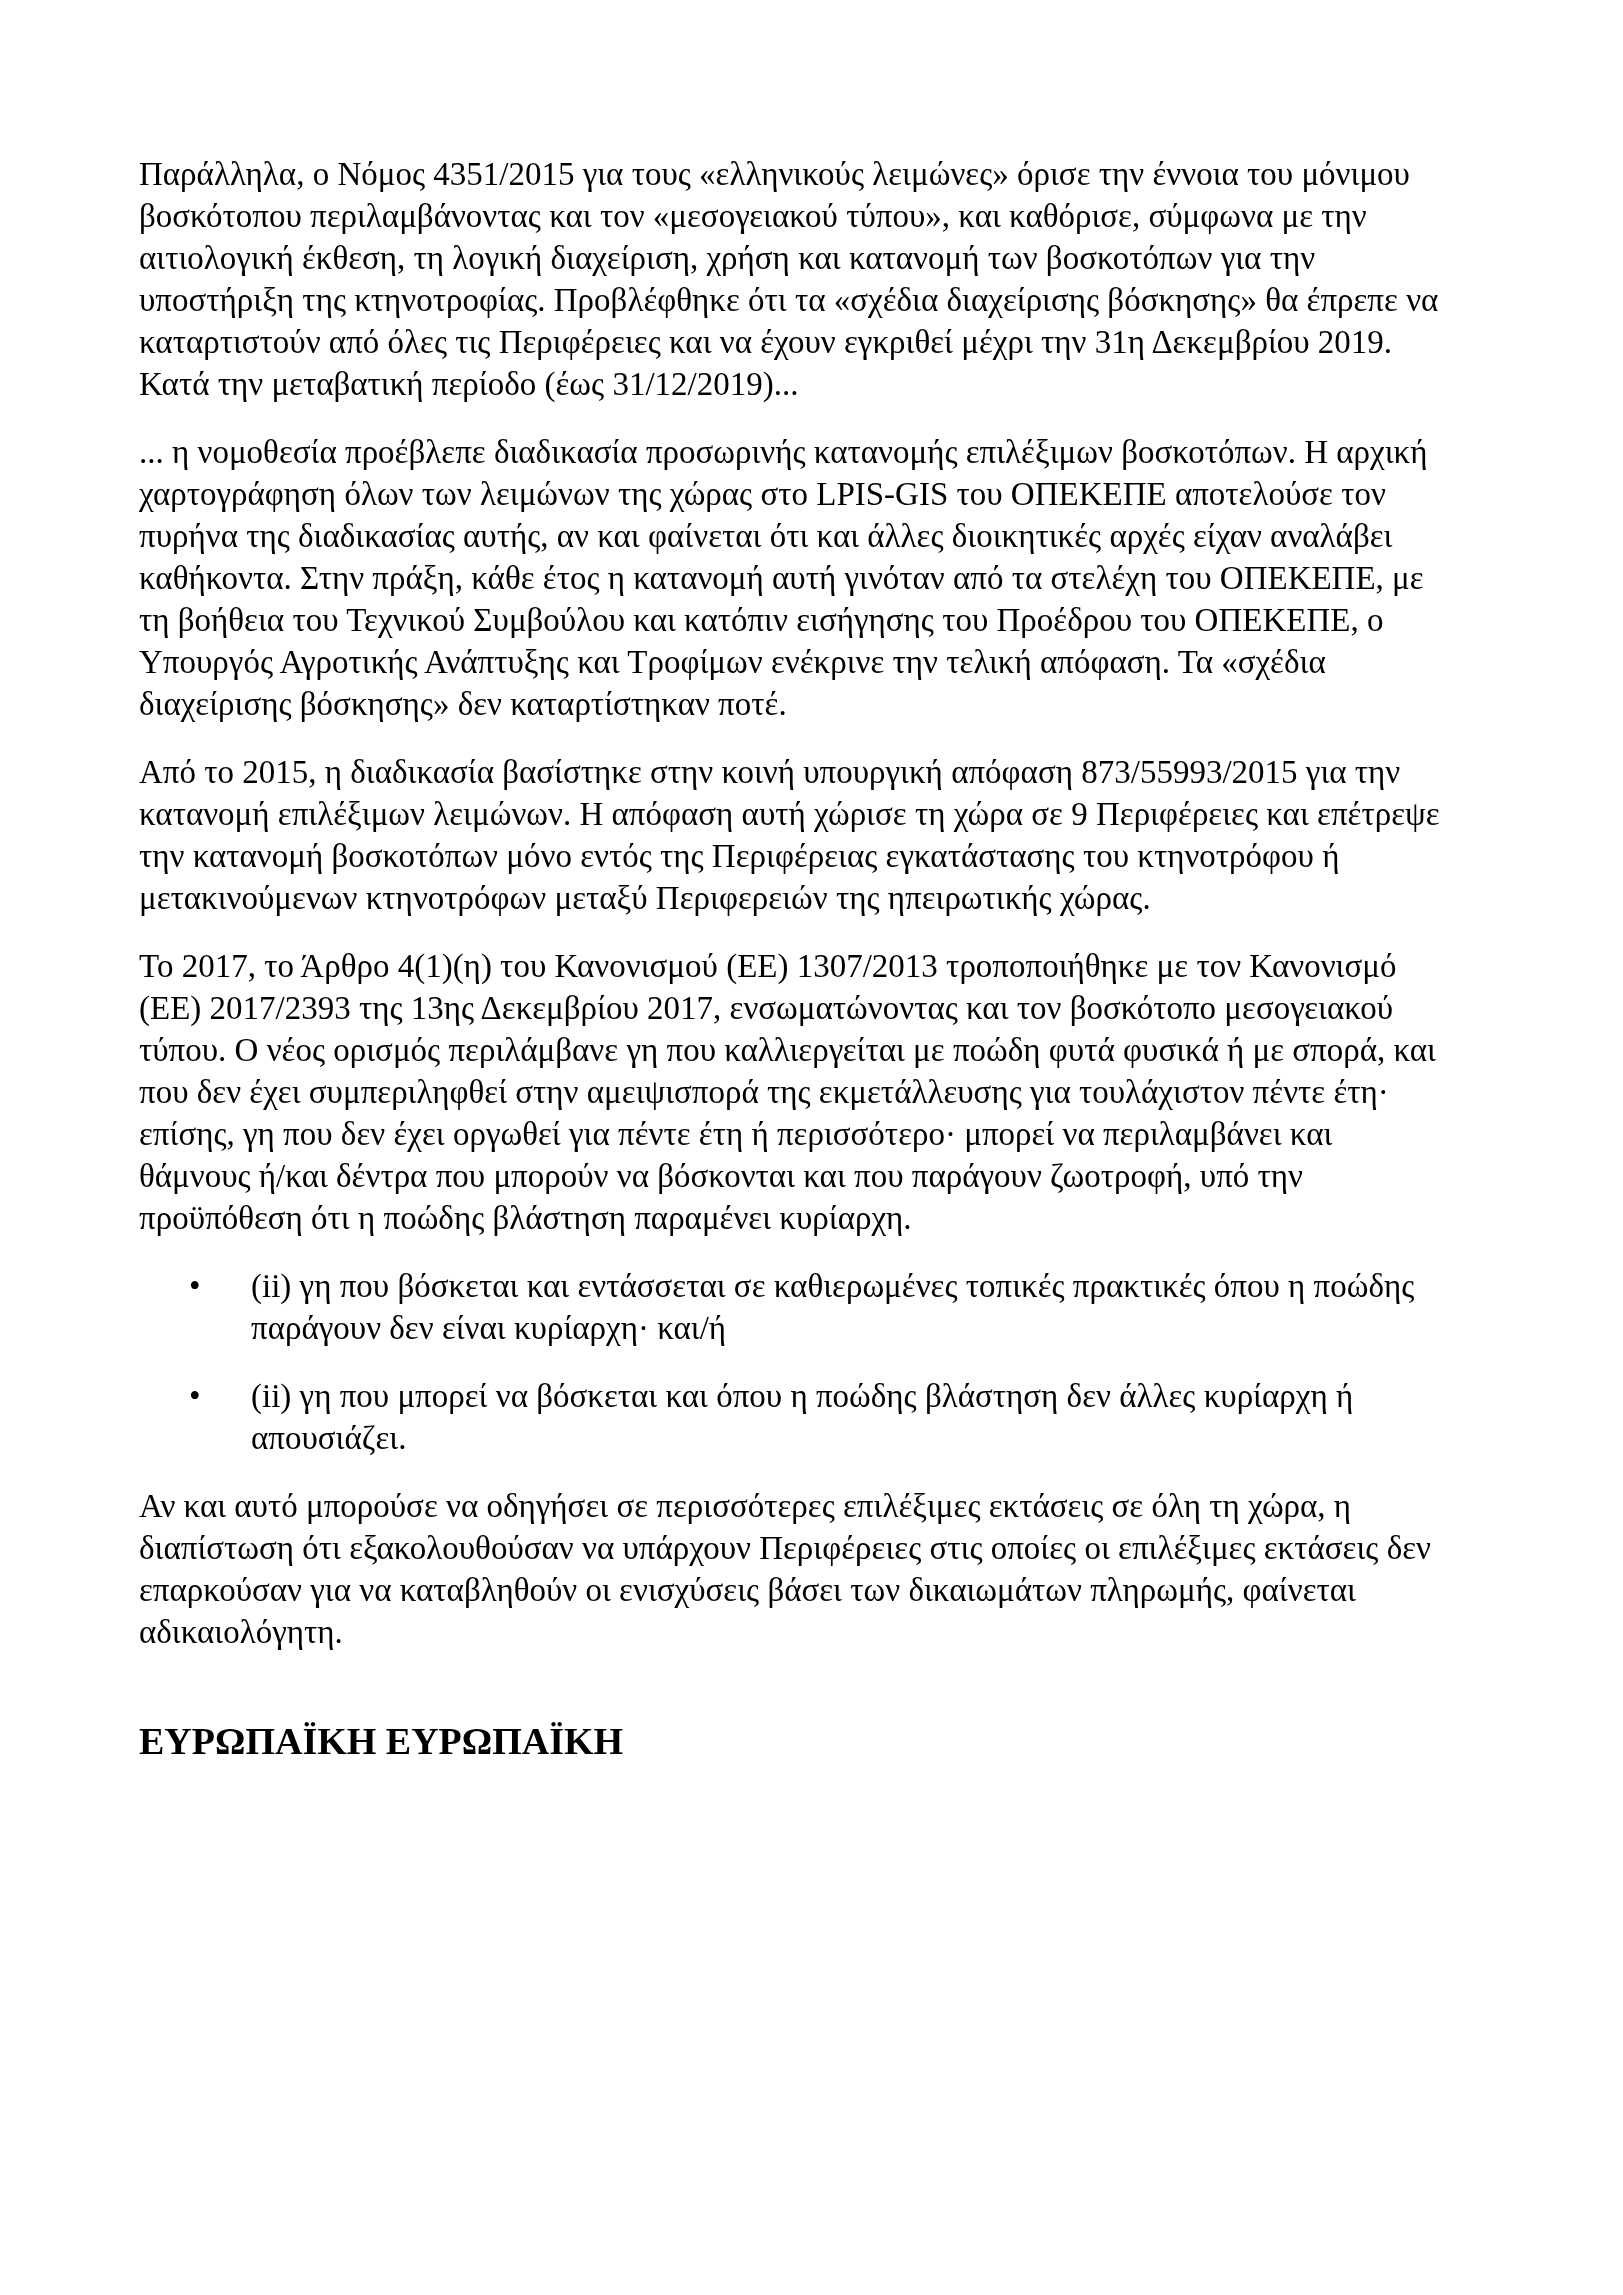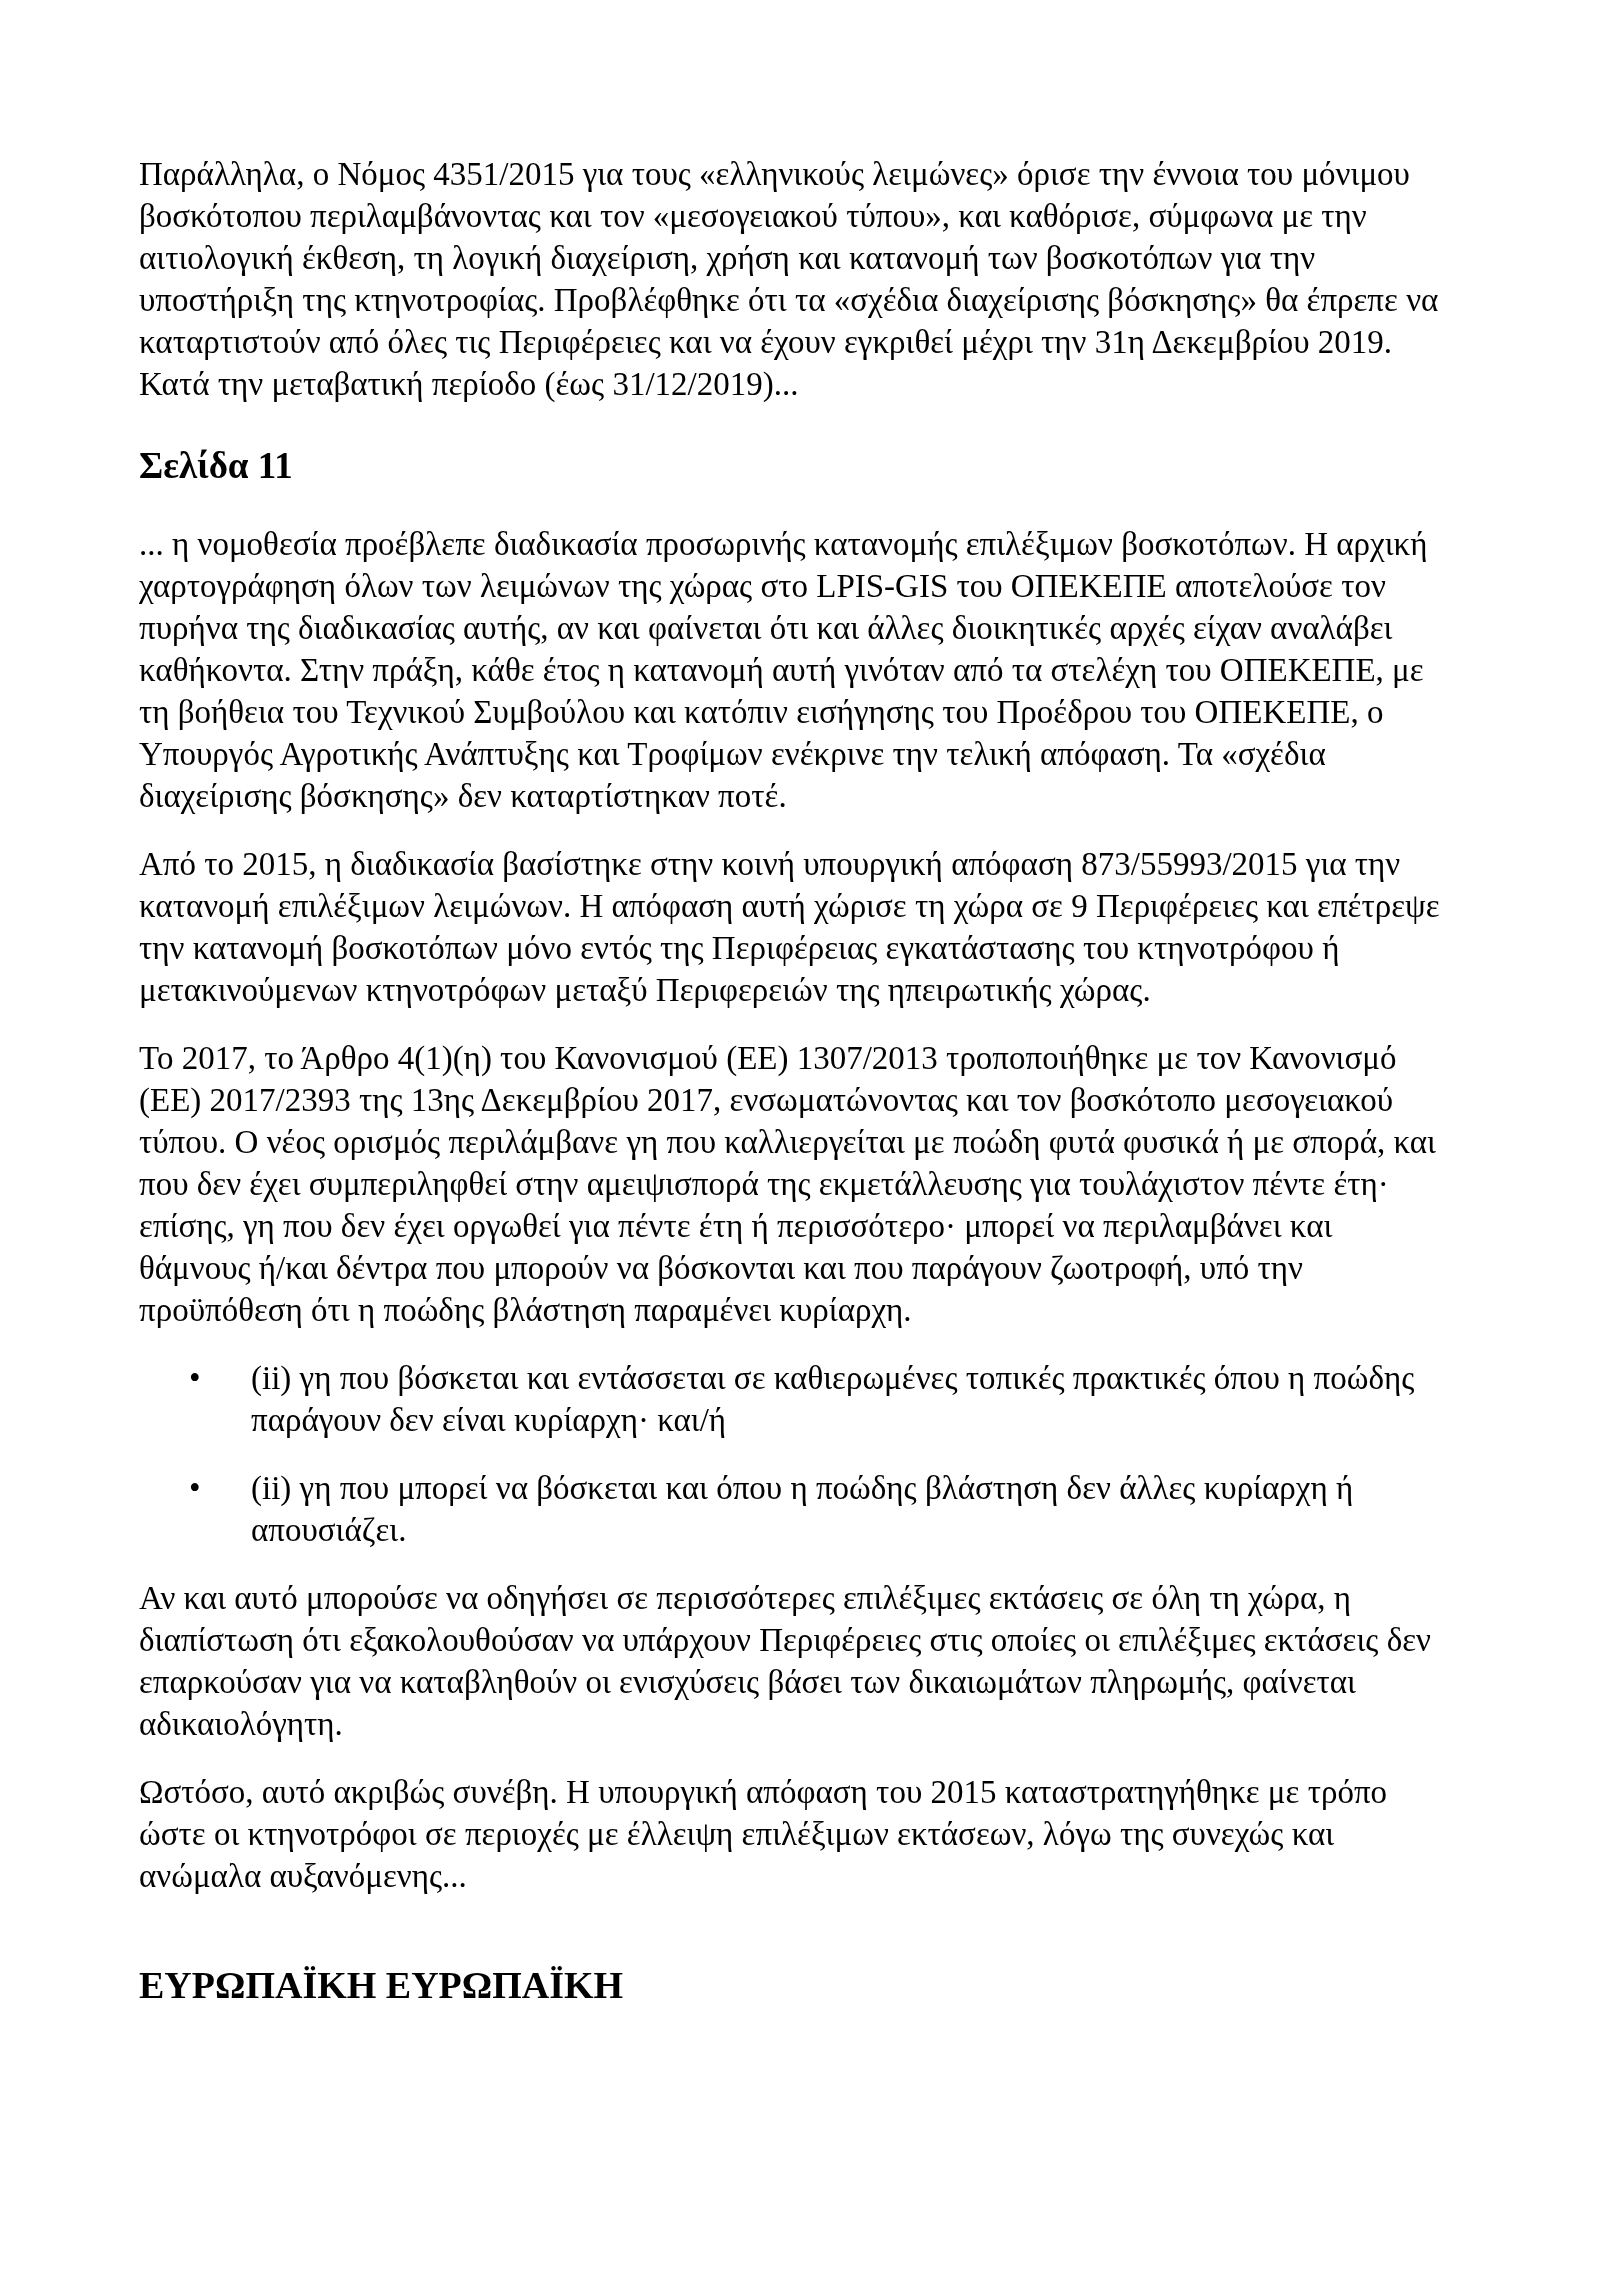--- a/index.html
+++ b/index.html
@@ -51,39 +51,37 @@
     padding-top: 39px;
   }
 </style>
 </head>
 <body>
 
 <div class="page">
 
   <p class="para">Παράλληλα, ο Νόμος 4351/2015 για τους «ελληνικούς λειμώνες» όρισε την έννοια του μόνιμου βοσκότοπου περιλαμβάνοντας και τον «μεσογειακού τύπου», και καθόρισε, σύμφωνα με την αιτιολογική έκθεση, τη λογική διαχείριση, χρήση και κατανομή των βοσκοτόπων για την υποστήριξη της κτηνοτροφίας. Προβλέφθηκε ότι τα «σχέδια διαχείρισης βόσκησης» θα έπρεπε να καταρτιστούν από όλες τις Περιφέρειες και να έχουν εγκριθεί μέχρι την 31η Δεκεμβρίου 2019. Κατά την μεταβατική περίοδο (έως 31/12/2019)...</p>
 
-  <h1 class="heading-1">Σελίδα 11</h1>
 
   <p class="para">... η νομοθεσία προέβλεπε διαδικασία προσωρινής κατανομής επιλέξιμων βοσκοτόπων. Η αρχική χαρτογράφηση όλων των λειμώνων της χώρας στο LPIS-GIS του ΟΠΕΚΕΠΕ αποτελούσε τον πυρήνα της διαδικασίας αυτής, αν και φαίνεται ότι και άλλες διοικητικές αρχές είχαν αναλάβει καθήκοντα. Στην πράξη, κάθε έτος η κατανομή αυτή γινόταν από τα στελέχη του ΟΠΕΚΕΠΕ, με τη βοήθεια του Τεχνικού Συμβούλου και κατόπιν εισήγησης του Προέδρου του ΟΠΕΚΕΠΕ, ο Υπουργός Αγροτικής Ανάπτυξης και Τροφίμων ενέκρινε την τελική απόφαση. Τα «σχέδια διαχείρισης βόσκησης» δεν καταρτίστηκαν ποτέ.</p>
 
   <p class="para">Από το 2015, η διαδικασία βασίστηκε στην κοινή υπουργική απόφαση 873/55993/2015 για την κατανομή επιλέξιμων λειμώνων. Η απόφαση αυτή χώρισε τη χώρα σε 9 Περιφέρειες και επέτρεψε την κατανομή βοσκοτόπων μόνο εντός της Περιφέρειας εγκατάστασης του κτηνοτρόφου ή μετακινούμενων κτηνοτρόφων μεταξύ Περιφερειών της ηπειρωτικής χώρας.</p>
 
   <p class="para">Το 2017, το Άρθρο 4(1)(η) του Κανονισμού (ΕΕ) 1307/2013 τροποποιήθηκε με τον Κανονισμό (ΕΕ) 2017/2393 της 13ης Δεκεμβρίου 2017, ενσωματώνοντας και τον βοσκότοπο μεσογειακού τύπου. Ο νέος ορισμός περιλάμβανε γη που καλλιεργείται με ποώδη φυτά φυσικά ή με σπορά, και που δεν έχει συμπεριληφθεί στην αμειψισπορά της εκμετάλλευσης για τουλάχιστον πέντε έτη· επίσης, γη που δεν έχει οργωθεί για πέντε έτη ή περισσότερο· μπορεί να περιλαμβάνει και θάμνους ή/και δέντρα που μπορούν να βόσκονται και που παράγουν ζωοτροφή, υπό την προϋπόθεση ότι η ποώδης βλάστηση παραμένει κυρίαρχη.</p>
 
 
   <div class="bullet-item">
     <span class="bullet-marker">•</span>
     <span class="bullet-text">(ii) γη που βόσκεται και εντάσσεται σε καθιερωμένες τοπικές πρακτικές όπου η ποώδης παράγουν δεν είναι κυρίαρχη· και/ή</span>
   </div>
 
   <div class="bullet-item">
     <span class="bullet-marker">•</span>
     <span class="bullet-text">(ii) γη που μπορεί να βόσκεται και όπου η ποώδης βλάστηση δεν άλλες κυρίαρχη ή απουσιάζει.</span>
   </div>
 
   <p class="para">Αν και αυτό μπορούσε να οδηγήσει σε περισσότερες επιλέξιμες εκτάσεις σε όλη τη χώρα, η διαπίστωση ότι εξακολουθούσαν να υπάρχουν Περιφέρειες στις οποίες οι επιλέξιμες εκτάσεις δεν επαρκούσαν για να καταβληθούν οι ενισχύσεις βάσει των δικαιωμάτων πληρωμής, φαίνεται αδικαιολόγητη.</p>
 
-  <p class="para">Ωστόσο, αυτό ακριβώς συνέβη. Η υπουργική απόφαση του 2015 καταστρατηγήθηκε με τρόπο ώστε οι κτηνοτρόφοι σε περιοχές με έλλειψη επιλέξιμων εκτάσεων, λόγω της συνεχώς και ανώμαλα αυξανόμενης...</p>
 
   <h2 class="heading-2">ΕΥΡΩΠΑΪΚΗ ΕΥΡΩΠΑΪΚΗ</h2>
 
 </div>
 
 
 </body></html>

